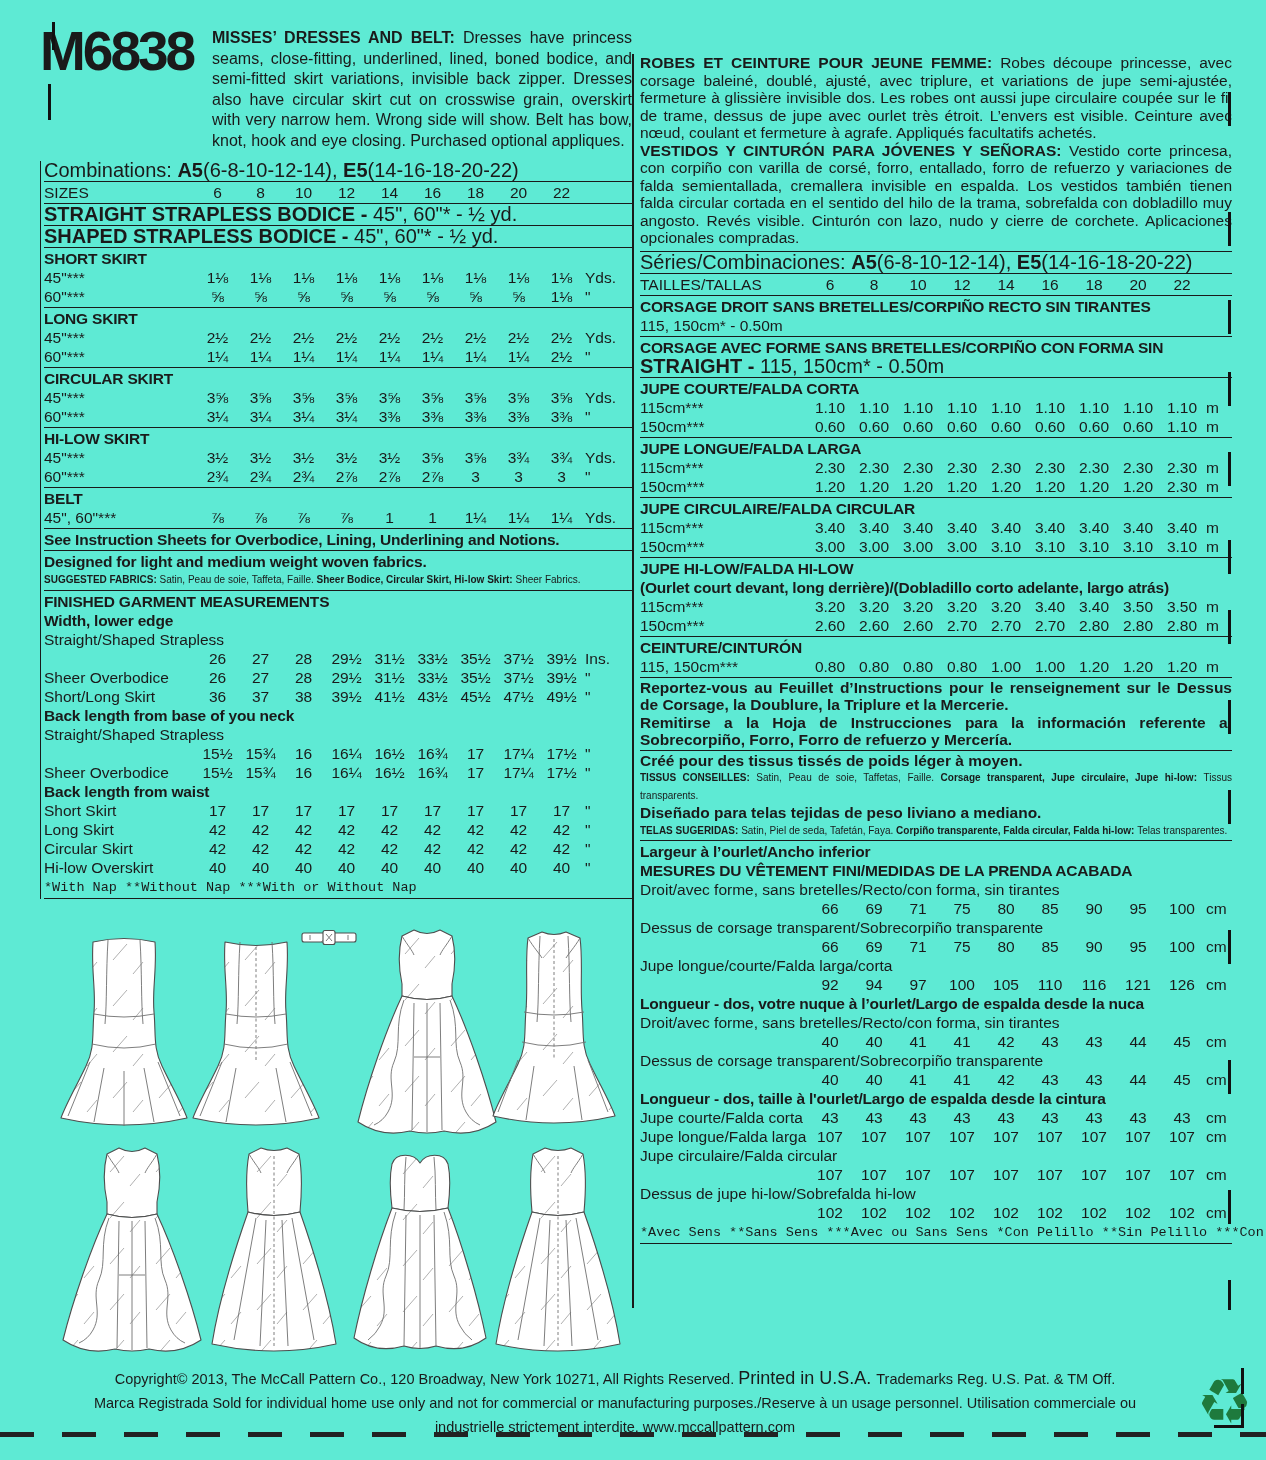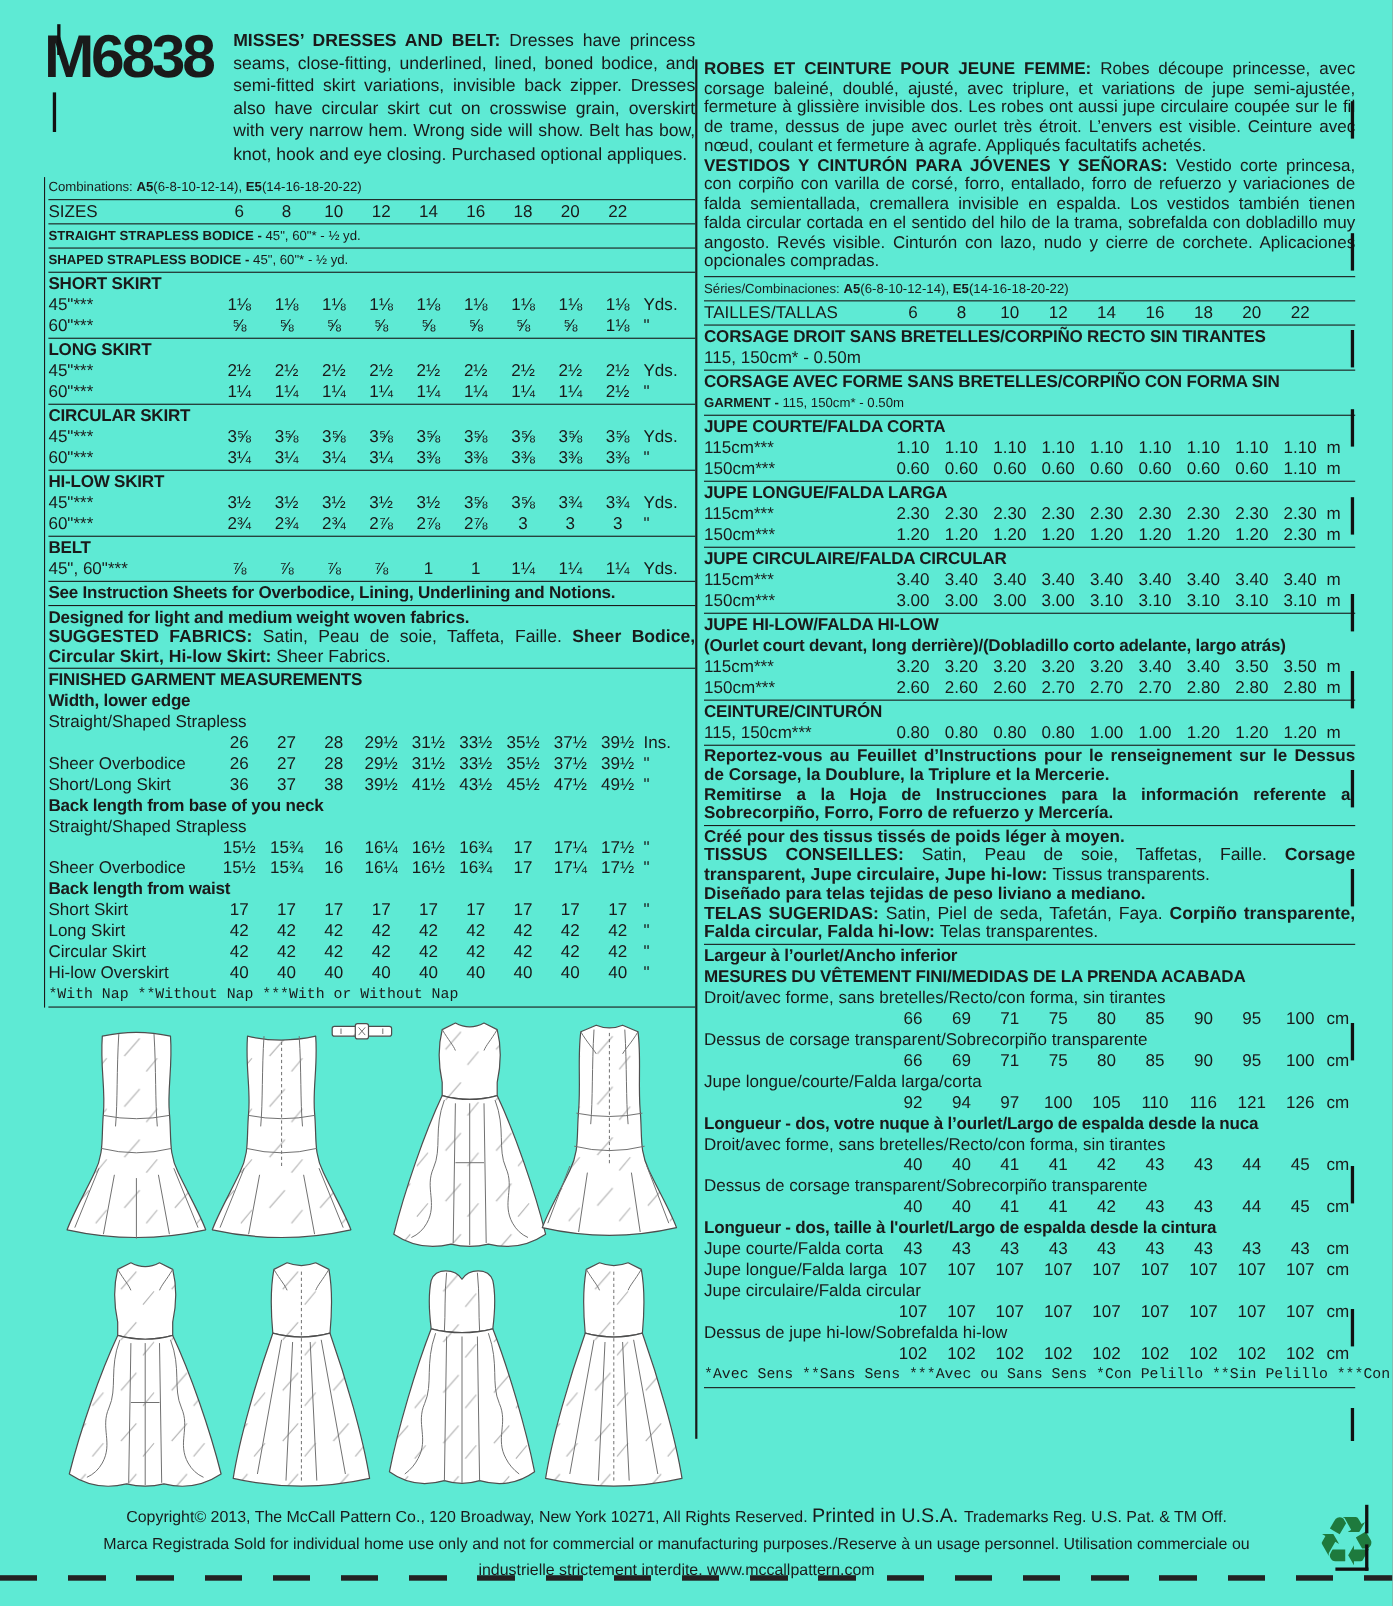--- a/index.html
+++ b/index.html
@@ -18,22 +18,22 @@
   .boxed{border-left:1.8px solid #1a1a1a;padding-left:3px;margin-top:10px;}
   .rule{border-top:1.6px solid #1a1a1a;margin:1px 0;}
   .trow{display:grid;align-items:baseline;min-height:19px;font-size:15.5px;line-height:19px;}
   .en .trow{grid-template-columns:152px repeat(9,43px) 46px;}
   .fr .trow{grid-template-columns:168px repeat(9,44px) 26px;}
   .lbl{white-space:nowrap;}
   .val{text-align:center;white-space:nowrap;}
   .unit{text-align:left;padding-left:2px;white-space:nowrap;}
   .head{font-weight:bold;font-size:15.5px;line-height:19px;white-space:nowrap;letter-spacing:-0.2px;}
   .plain{font-size:15.5px;line-height:19px;white-space:nowrap;}
-  .mixline{font-size:12px;line-height:19px;}
-  .mixp{font-size:16px;line-height:17.5px;text-align:justify;}
+  .mixline{font-size:20px;line-height:19px;}
+  .mixp{font-size:10px;line-height:17.5px;text-align:justify;}
   .bpara{font-weight:bold;font-size:15.5px;line-height:17.5px;text-align:justify;}
   .note{font-size:13.5px;line-height:18px;margin-top:2px;white-space:nowrap;font-family:Liberation Mono, monospace;}
   .para{font-size:15.5px;line-height:17.5px;text-align:justify;}
   
   .illus{position:absolute;left:52px;top:918px;width:572px;height:440px;}
   .o{fill:url(#sheen);stroke:#4e4e4e;stroke-width:1.1;stroke-linejoin:round;}
   .i{fill:none;stroke:#6f6f6f;stroke-width:0.9;}
   .z{fill:none;stroke:#6f6f6f;stroke-width:0.9;stroke-dasharray:3 2.5;}
   
   .footer{position:absolute;left:50px;top:1366px;width:1130px;text-align:center;}
@@ -359,21 +359,21 @@
           <div class="val">18</div>
           <div class="val">20</div>
           <div class="val">22</div>
           <div class="unit"></div>
         </div>
         <div class="rule"></div>
         <div class="head">CORSAGE DROIT SANS BRETELLES/CORPIÑO RECTO SIN TIRANTES</div>
         <div class="plain">115, 150cm* - 0.50m</div>
         <div class="rule"></div>
         <div class="head">CORSAGE AVEC FORME SANS BRETELLES/CORPIÑO CON FORMA SIN</div>
-        <div class="mixline"><span class="b">GARMENT - </span><span>115, 150cm* - 0.50m</span></div>
+        <div class="mixline"><span class="b">STRAIGHT - </span><span>115, 150cm* - 0.50m</span></div>
         <div class="rule"></div>
         <div class="head">JUPE COURTE/FALDA CORTA</div>
         <div class="trow">
           <div class="lbl">115cm***</div>
           <div class="val">1.10</div>
           <div class="val">1.10</div>
           <div class="val">1.10</div>
           <div class="val">1.10</div>
           <div class="val">1.10</div>
           <div class="val">1.10</div>

